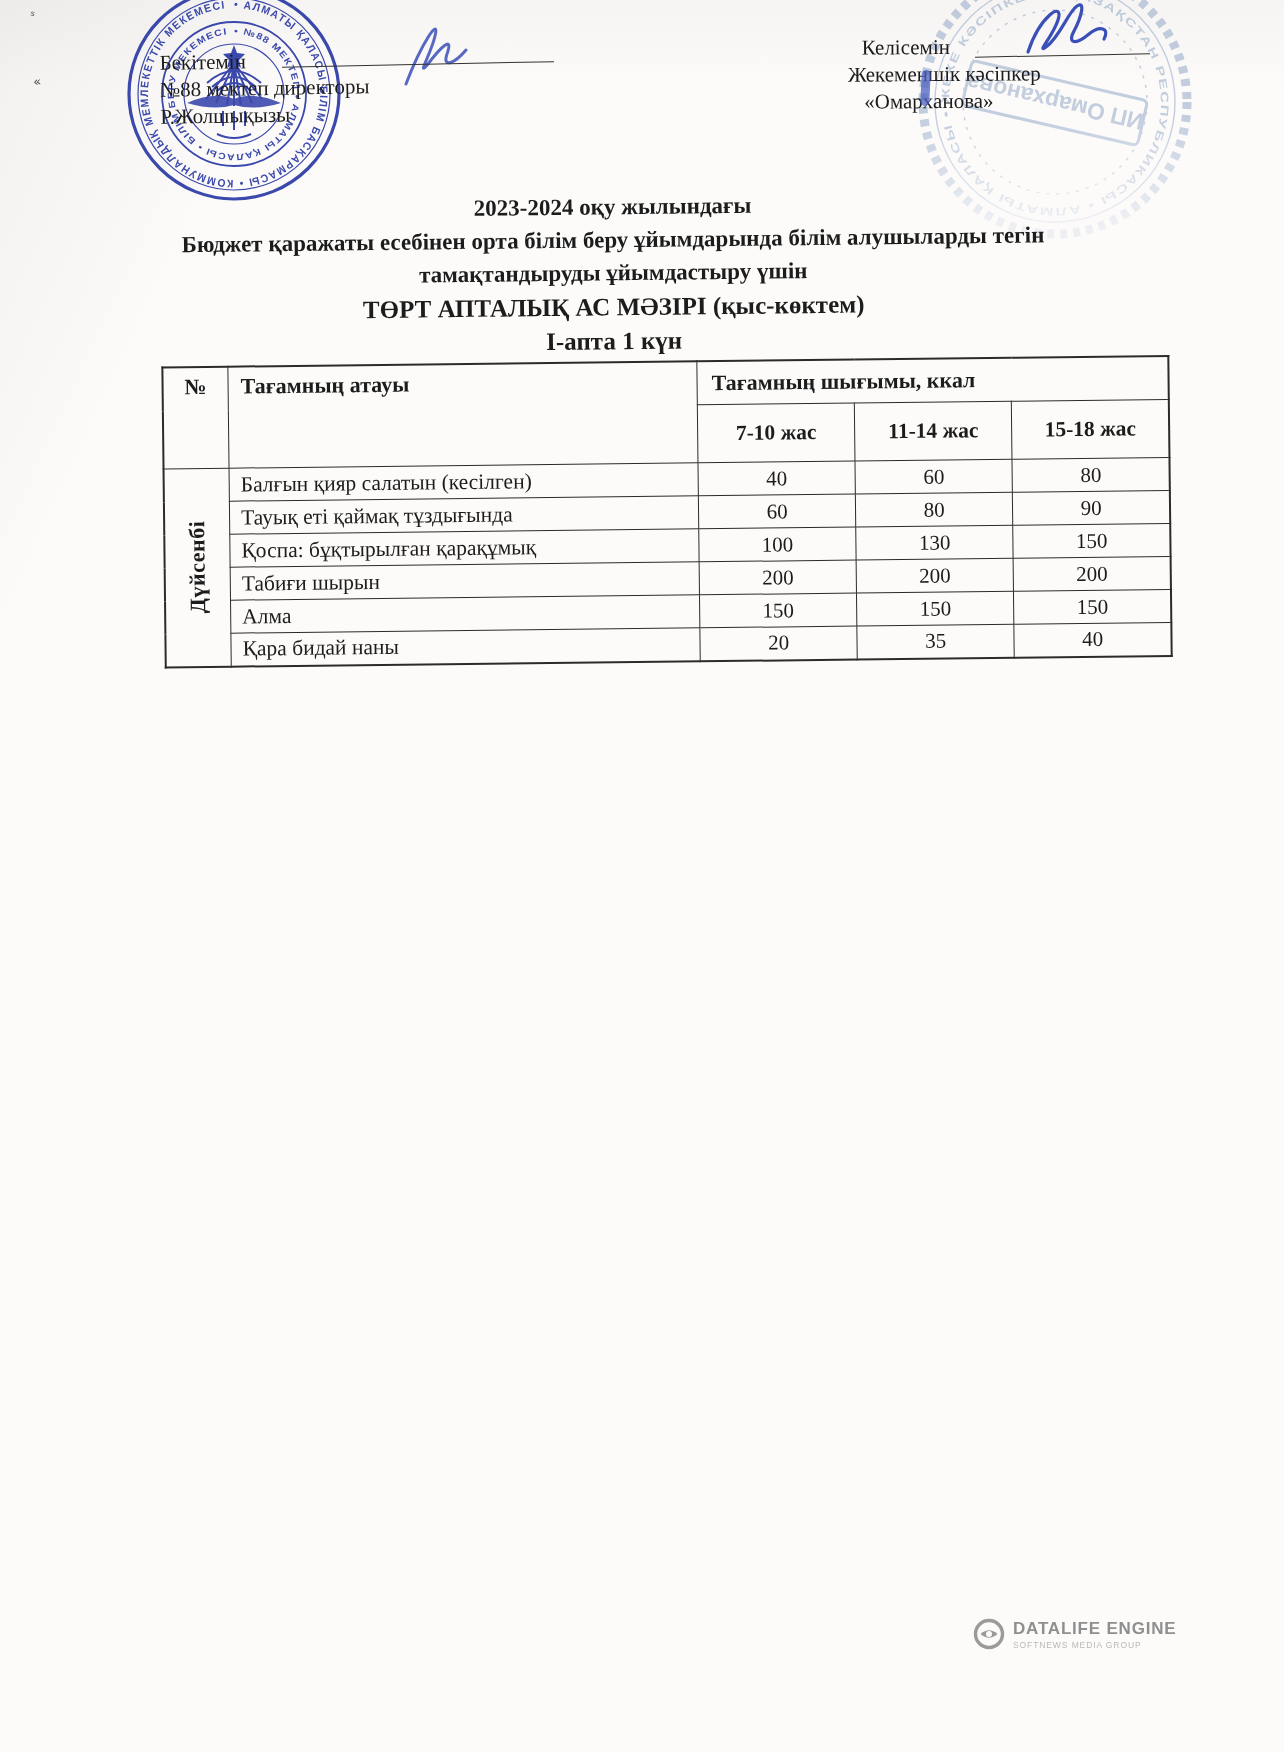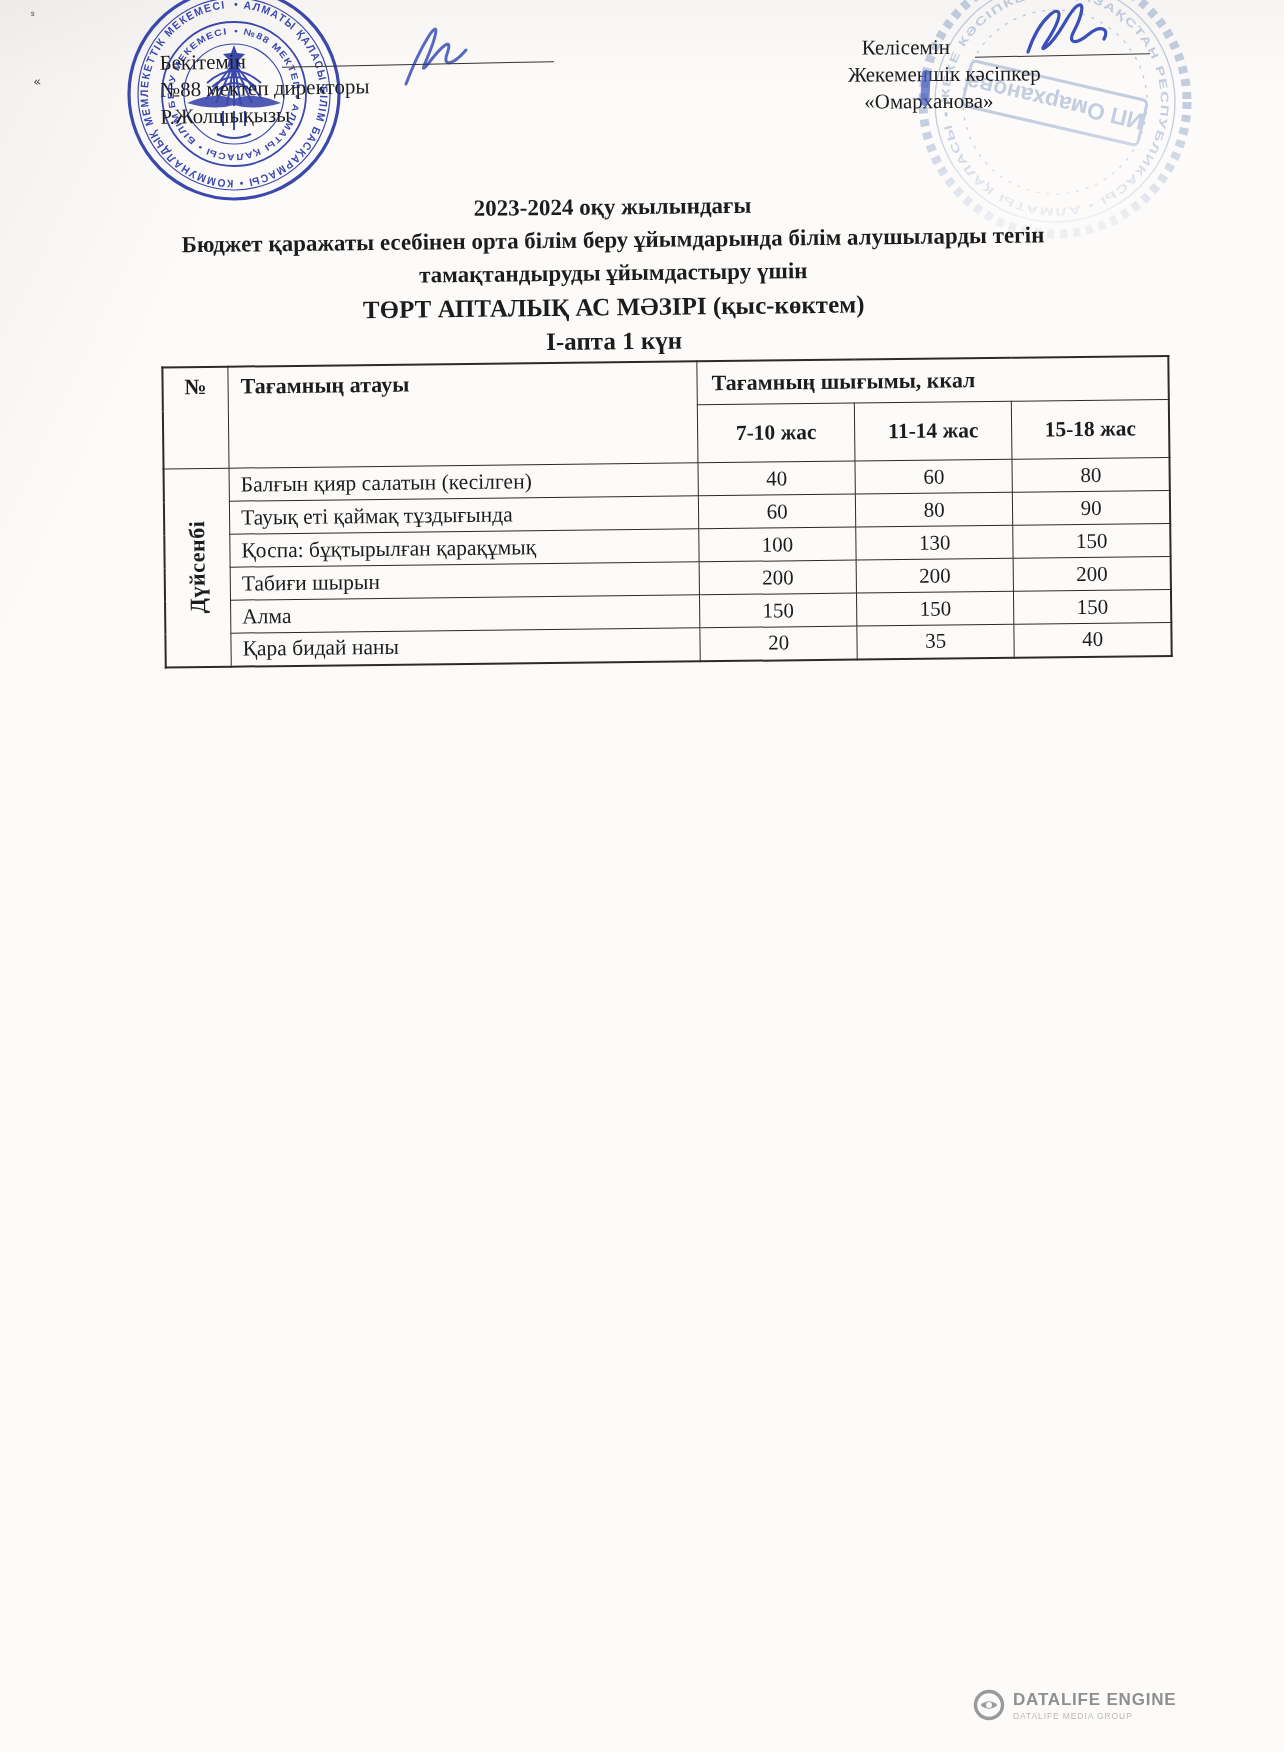--- a/index.html
+++ b/index.html
@@ -64,21 +64,21 @@
   th.h-age1 { width:186px; } th.h-age2 { width:160px; } th.h-age3 { width:144px; }
   tr.data-row { height:33px; }
   td.c-dish { text-align:left; padding-left:11px; font-size:21.5px; white-space:nowrap; }
   td.c-num  { text-align:center; font-size:21px; }
   td.c-day  { position:relative; }
   .day-label { position:absolute; left:50%; top:50%;
                transform:translate(-50%,-50%) rotate(-90deg);
                white-space:nowrap; font-weight:bold; font-size:22px; letter-spacing:.5px; }
 
   
-  .watermark { position:absolute; left:972px; top:1688px; display:flex; align-items:center; gap:7px;
+  .watermark { position:absolute; left:972px; top:1617px; display:flex; align-items:center; gap:7px;
                font-family:"Liberation Sans","DejaVu Sans",sans-serif; }
   .wm-title { font-size:17px; font-weight:bold; color:#8f8f8f; letter-spacing:.8px; white-space:nowrap; }
   .wm-sub   { font-size:8.5px; color:#b8b8b6; letter-spacing:.9px; margin-top:1px; white-space:nowrap; }
 </style>
 </head>
 <body>
 
 <div class="page">
 
   <svg class="stamp-school" width="232" height="232" viewBox="0 0 232 232">
@@ -221,17 +221,17 @@
   </div>
 
   <div class="watermark">
     <svg width="34" height="34" viewBox="0 0 34 34">
       <circle cx="17" cy="17" r="13.5" fill="none" stroke="#9a9a9a" stroke-width="3.4"></circle>
       <path d="M8.5 17 Q17 9.5 25.5 17 Q17 24.5 8.5 17 Z" fill="#9a9a9a"></path>
       <circle cx="17" cy="17" r="3" fill="#fcfbfa"></circle>
     </svg>
     <div>
       <div class="wm-title">DATALIFE ENGINE</div>
-      <div class="wm-sub">DATALIFE MEDIA GROUP</div>
+      <div class="wm-sub">SOFTNEWS MEDIA GROUP</div>
     </div>
   </div>
 
 </div>
 
 </body></html>

